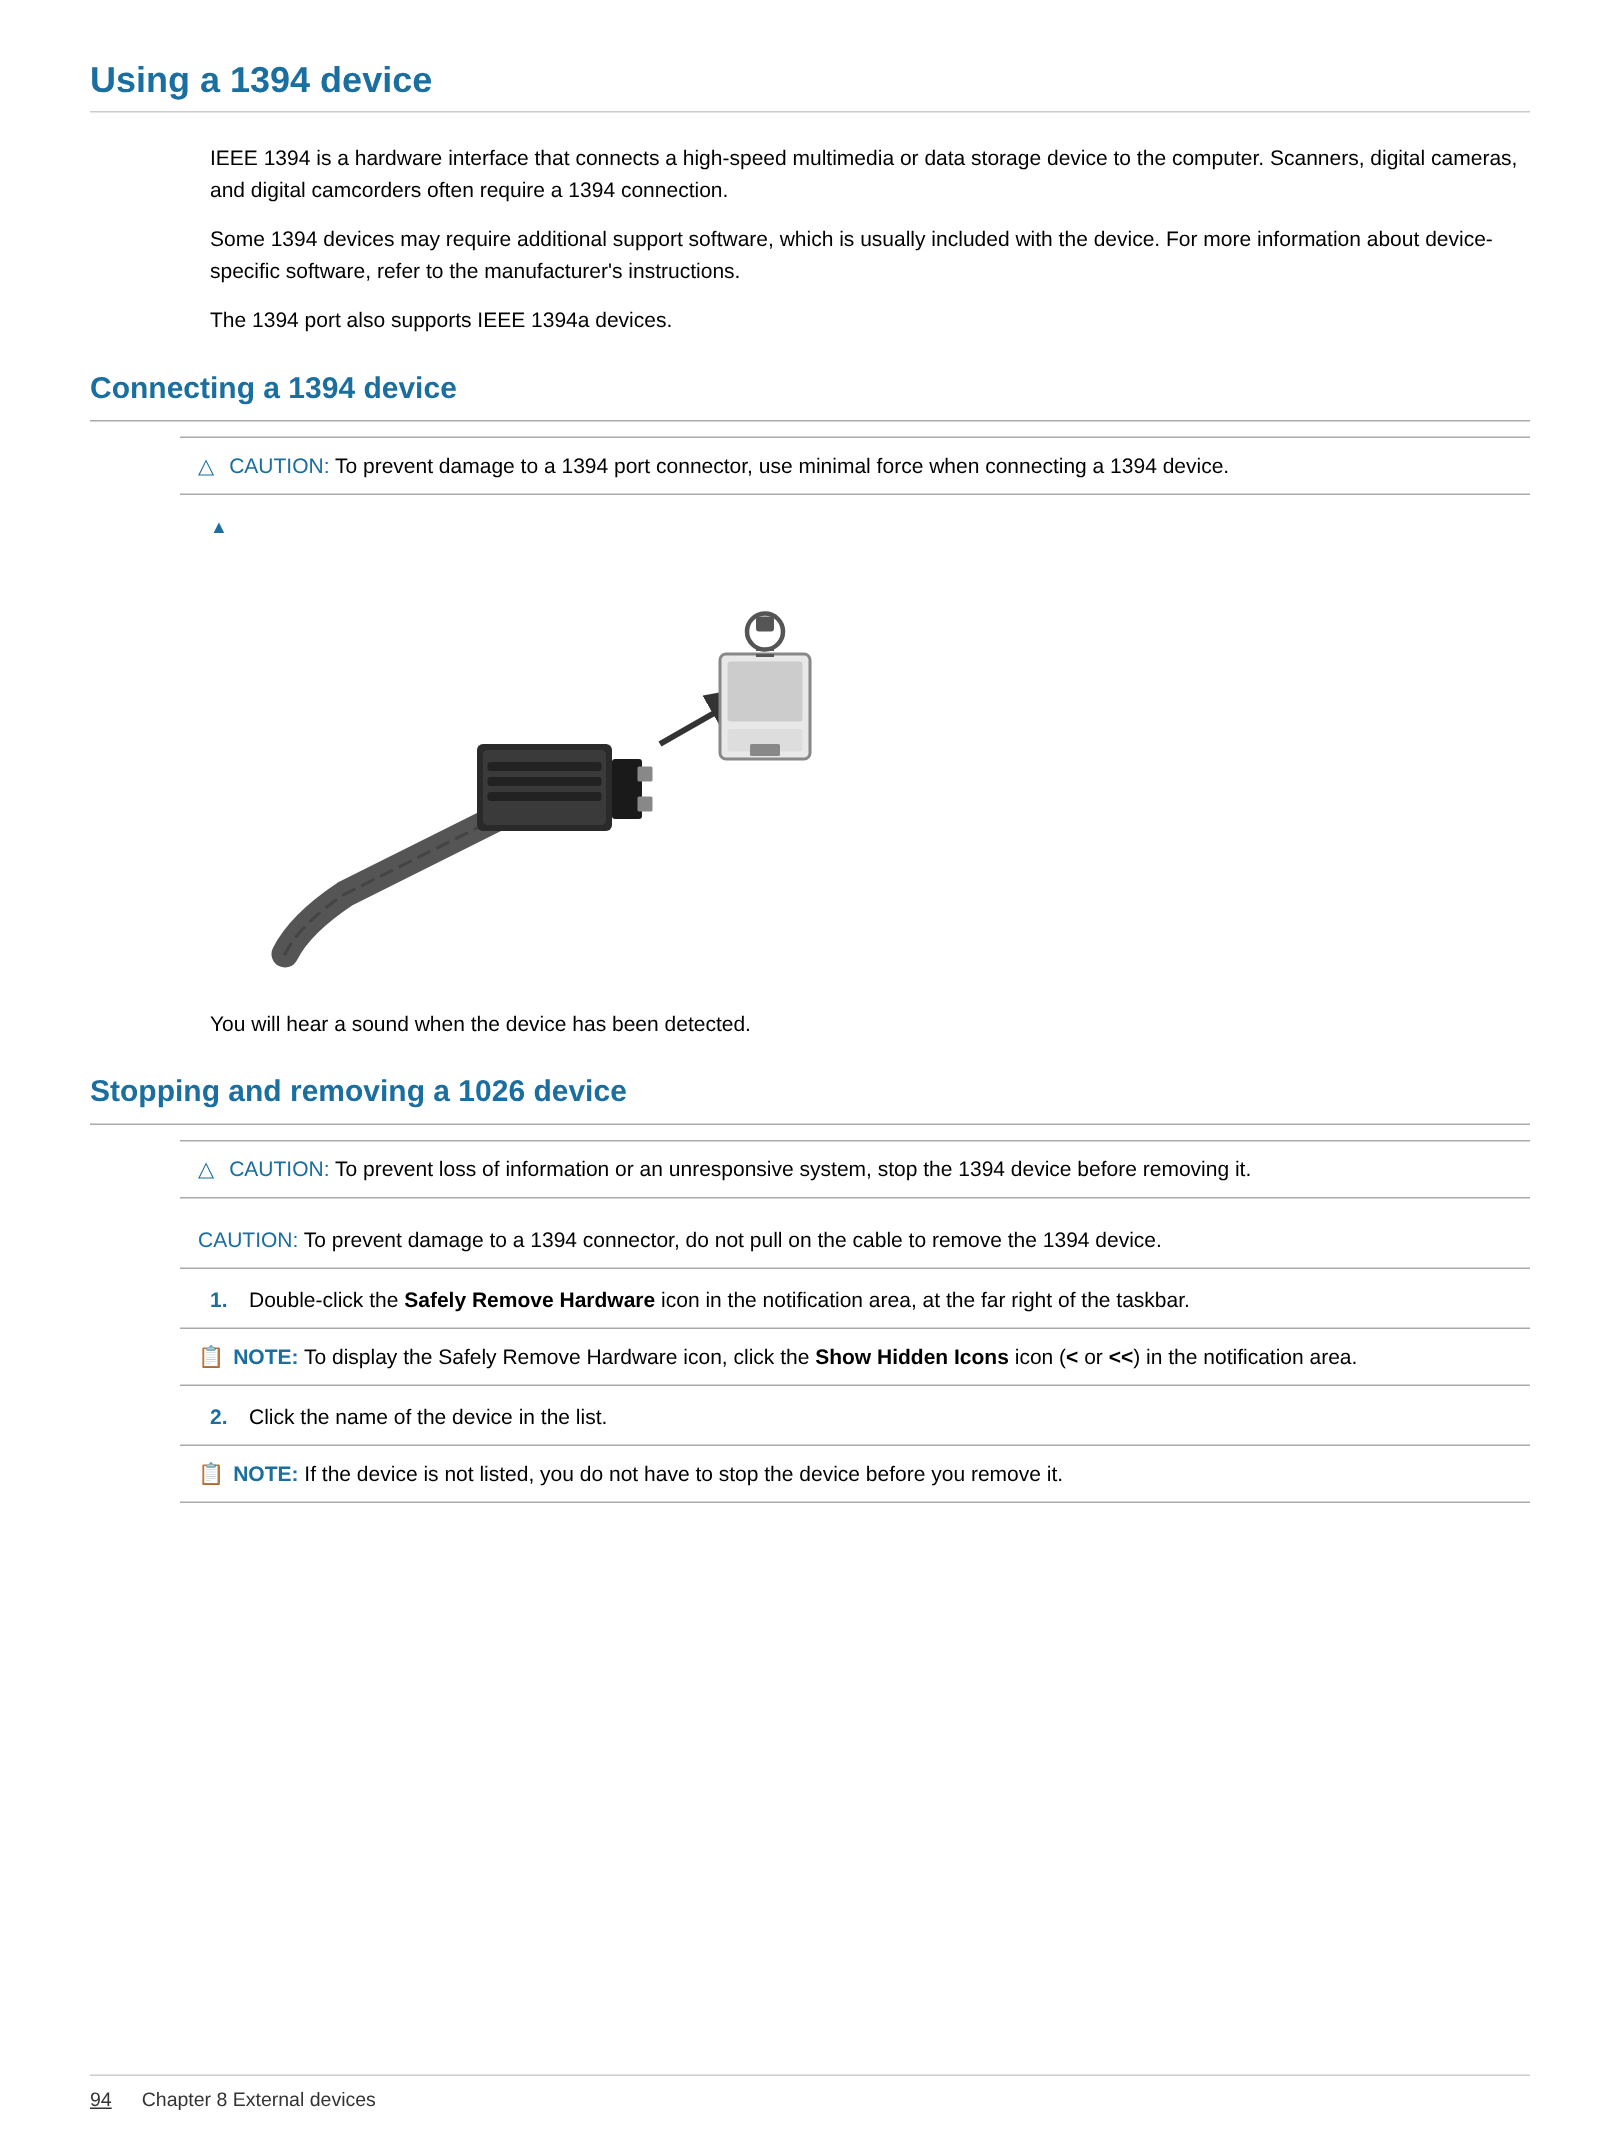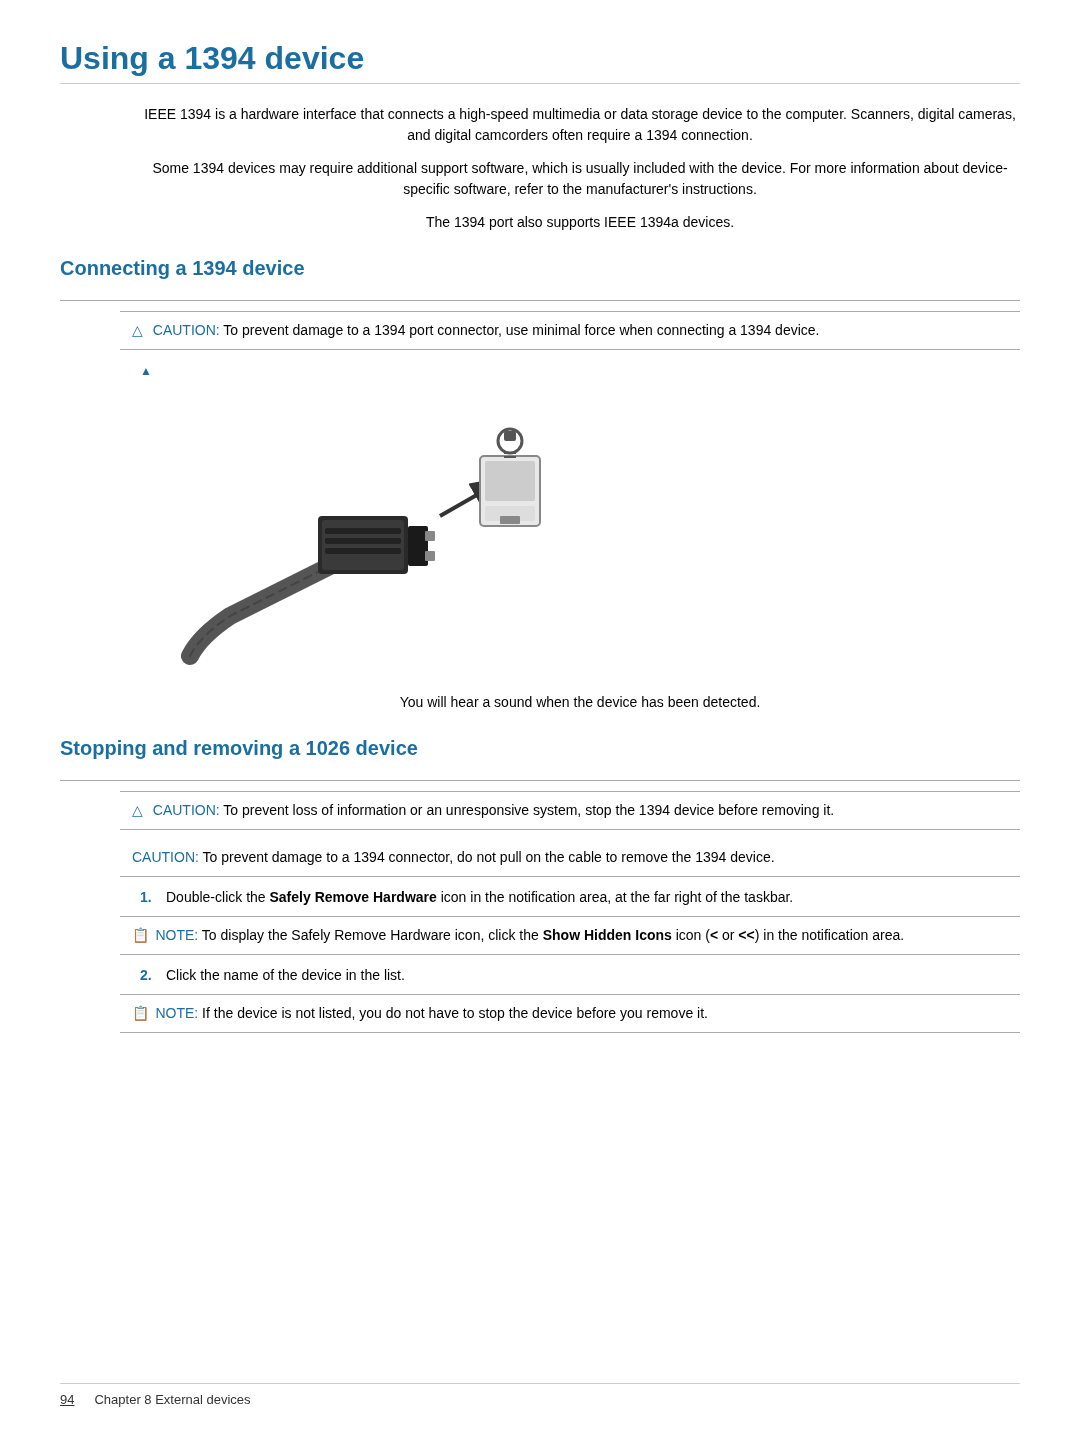--- a/index.html
+++ b/index.html
@@ -11,41 +11,40 @@
       background: #ffffff;
       font-family: Arial, Helvetica, sans-serif;
       font-size: 14px;
       color: #000000;
       width: 1080px;
       min-height: 1437px;
       padding: 40px 60px 60px 60px;
     }
     .page-title {
       color: #1a6fa0;
-      font-size: 32px;
+      font-size: 24px;
       font-weight: bold;
       margin-bottom: 20px;
       border-bottom: 1px solid #cccccc;
       padding-bottom: 6px;
     }
     .body-text {
       margin-left: 80px;
       margin-bottom: 12px;
       line-height: 1.5;
       color: #000;
-      text-align: center;
     }
     .section-title {
       color: #1a6fa0;
       font-size: 20px;
       font-weight: bold;
       margin-top: 24px;
       margin-bottom: 10px;
       border-bottom: 1px solid #aaaaaa;
-      padding-bottom: 20px;
+      padding-bottom: 9px;
     }
     .caution-box {
       border-top: 1px solid #aaaaaa;
       border-bottom: 1px solid #aaaaaa;
       padding: 8px 12px;
       margin-left: 60px;
       margin-bottom: 10px;
       line-height: 1.5;
       display: flex;
       align-items: flex-start;
@@ -68,21 +67,21 @@
       padding: 8px 12px;
       margin-left: 60px;
       margin-bottom: 10px;
       line-height: 1.5;
       display: flex;
       align-items: flex-start;
       gap: 6px;
     }
     .note-label {
       color: #1a6fa0;
-      font-weight: normal;
+      font-weight: bold;
       white-space: nowrap;
     }
     .note-icon {
       font-size: 14px;
       flex-shrink: 0;
     }
     .bullet-item {
       margin-left: 80px;
       margin-bottom: 10px;
       line-height: 1.5;

